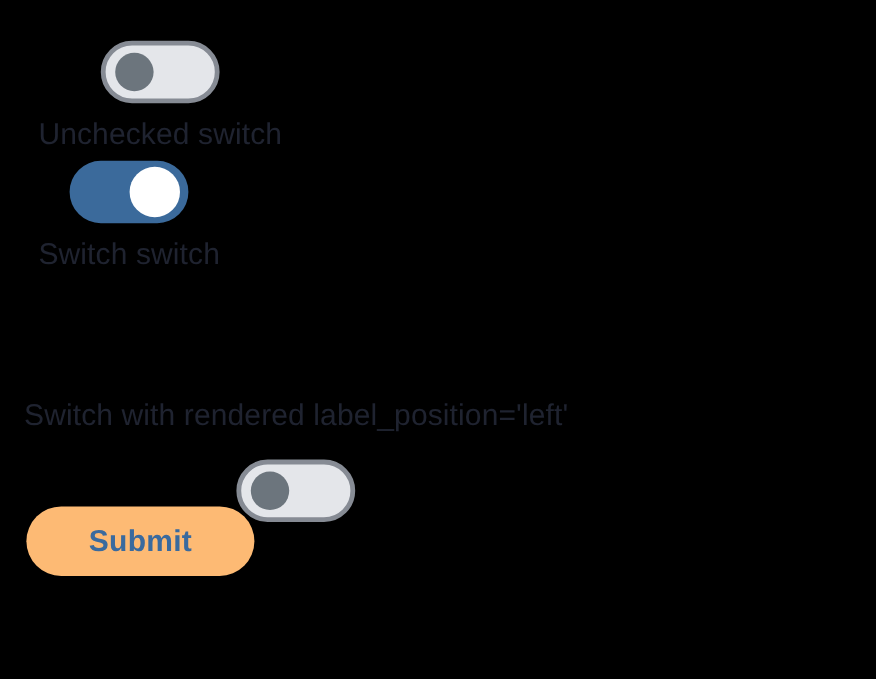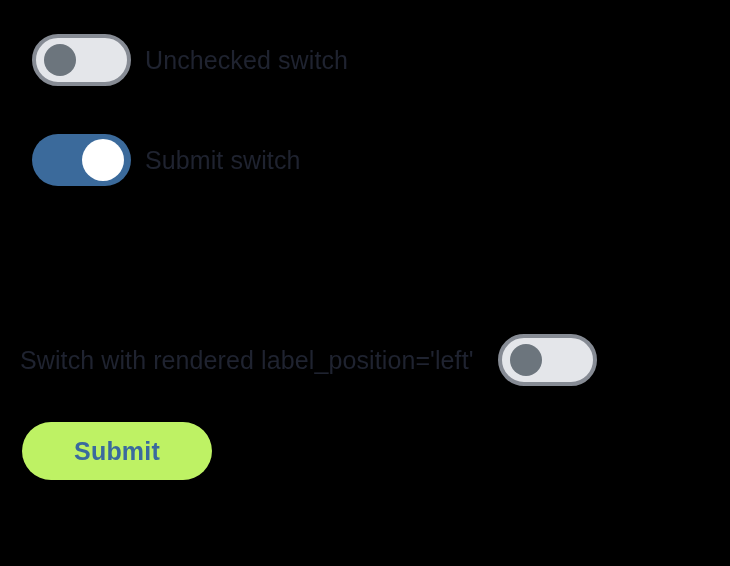--- a/index.html
+++ b/index.html
@@ -22,20 +22,21 @@
     width: 730px;
     height: 566px;
   }
 
   
   .switch-row {
     position: absolute;
     display: flex;
     align-items: center;
     gap: 14px;
+    flex-direction: column;
   }
 
   
   .switch {
     position: relative;
     width: 99px;
     height: 52px;
     border-radius: 26px;
     box-sizing: border-box;
     flex: 0 0 auto;
@@ -110,21 +111,21 @@
 
   
   .submit-button {
     position: absolute;
     left: 22px;
     top: 422px;
     width: 190px;
     height: 58px;
     border: none;
     border-radius: 29px;
-    background: #bef264;
+    background: #fdba74;
     color: #3a6a9e;
     font-family: "Liberation Sans", sans-serif;
     font-size: 25px;
     font-weight: bold;
     letter-spacing: 0.2px;
     cursor: pointer;
     padding: 0;
   }
 </style>
 </head>
@@ -136,21 +137,21 @@
     <div class="switch off" role="switch" aria-checked="false">
       <span class="thumb"></span>
     </div>
     <span class="switch-label">Unchecked switch</span>
   </div>
 
   <div class="switch-row" id="row-checked">
     <div class="switch on" role="switch" aria-checked="true">
       <span class="thumb"></span>
     </div>
-    <span class="switch-label">Submit switch</span>
+    <span class="switch-label">Switch switch</span>
   </div>
 
 
   <div class="switch-row" id="row-left-label">
     <span class="switch-label">Switch with rendered label_position='left'</span>
     <div class="switch off" role="switch" aria-checked="false">
       <span class="thumb"></span>
     </div>
   </div>
 

